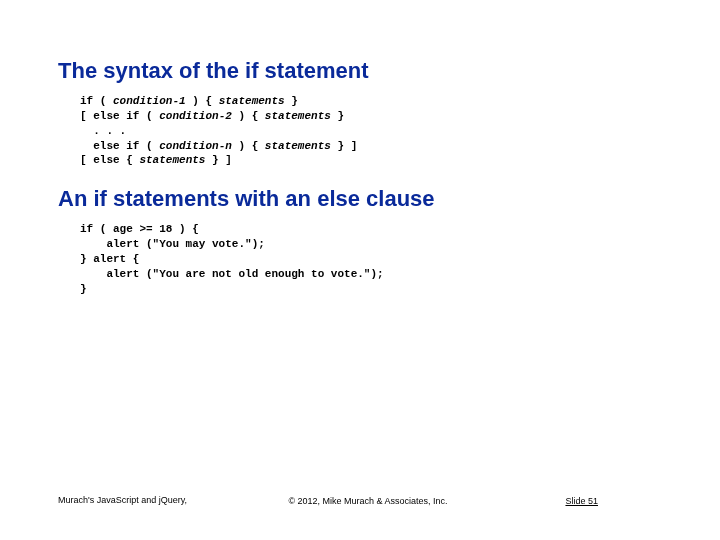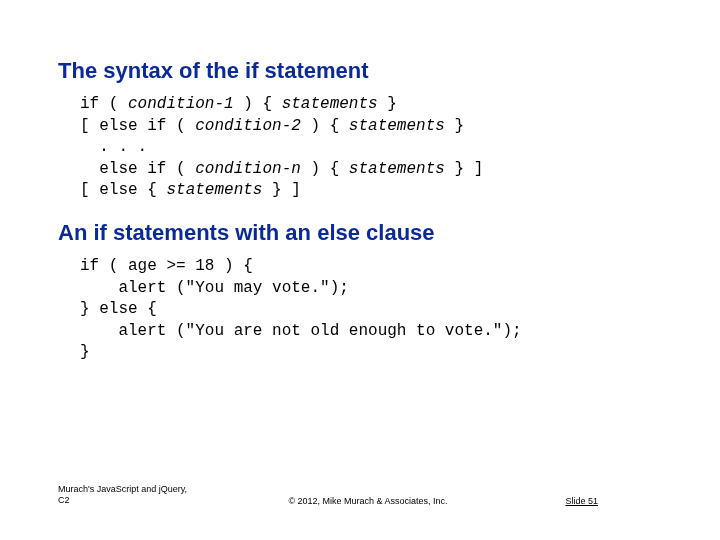--- a/index.html
+++ b/index.html
@@ -11,22 +11,22 @@
     padding: 58px 58px 0 58px;
   }
   .heading {
     color: #0a2a9a;
     font-size: 22px;
     font-weight: bold;
     margin-bottom: 10px;
   }
   .code {
     font-family: "Courier New", Courier, monospace;
-    font-size: 16px;
-    font-weight: normal;
+    font-size: 11px;
+    font-weight: bold;
     color: #000;
     white-space: pre;
     line-height: 1.35;
     margin: 0 0 18px 22px;
   }
   .code .it { font-style: italic; }
   .footer {
     position: absolute;
     left: 58px;
     right: 58px;
@@ -50,26 +50,25 @@
   <div class="code"><span>if ( </span><span class="it">condition-1</span><span> ) { </span><span class="it">statements</span><span> }</span>
 <span>[ else if ( </span><span class="it">condition-2</span><span> ) { </span><span class="it">statements</span><span> }</span>
 <span>  . . .</span>
 <span>  else if ( </span><span class="it">condition-n</span><span> ) { </span><span class="it">statements</span><span> } ]</span>
 <span>[ else { </span><span class="it">statements</span><span> } ]</span></div>
 
   <div class="heading">An if statements with an else clause</div>
 
   <div class="code"><span>if ( age &gt;= 18 ) {</span>
 <span>    alert ("You may vote.");</span>
-<span>} else {</span>
+<span>} alert {</span>
 <span>    alert ("You are not old enough to vote.");</span>
 <span>}</span></div>
 
   <div class="footer">
     <div class="footer-left">
       <div>Murach's JavaScript and jQuery,</div>
-      <div>C2</div>
     </div>
     <div class="footer-center">© 2012, Mike Murach &amp; Associates, Inc.</div>
     <div class="footer-right">Slide 51</div>
   </div>
 
 </div>
 
 </body></html>

